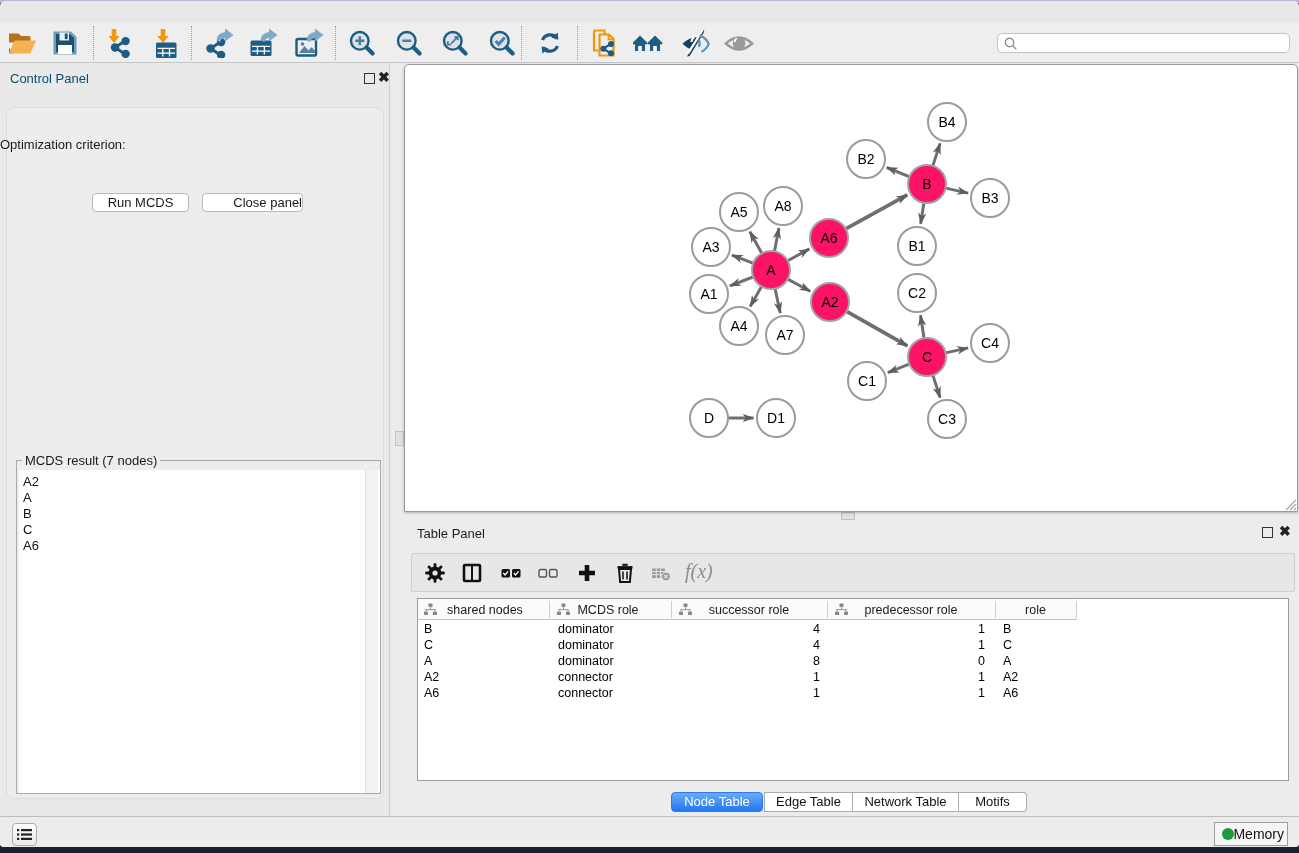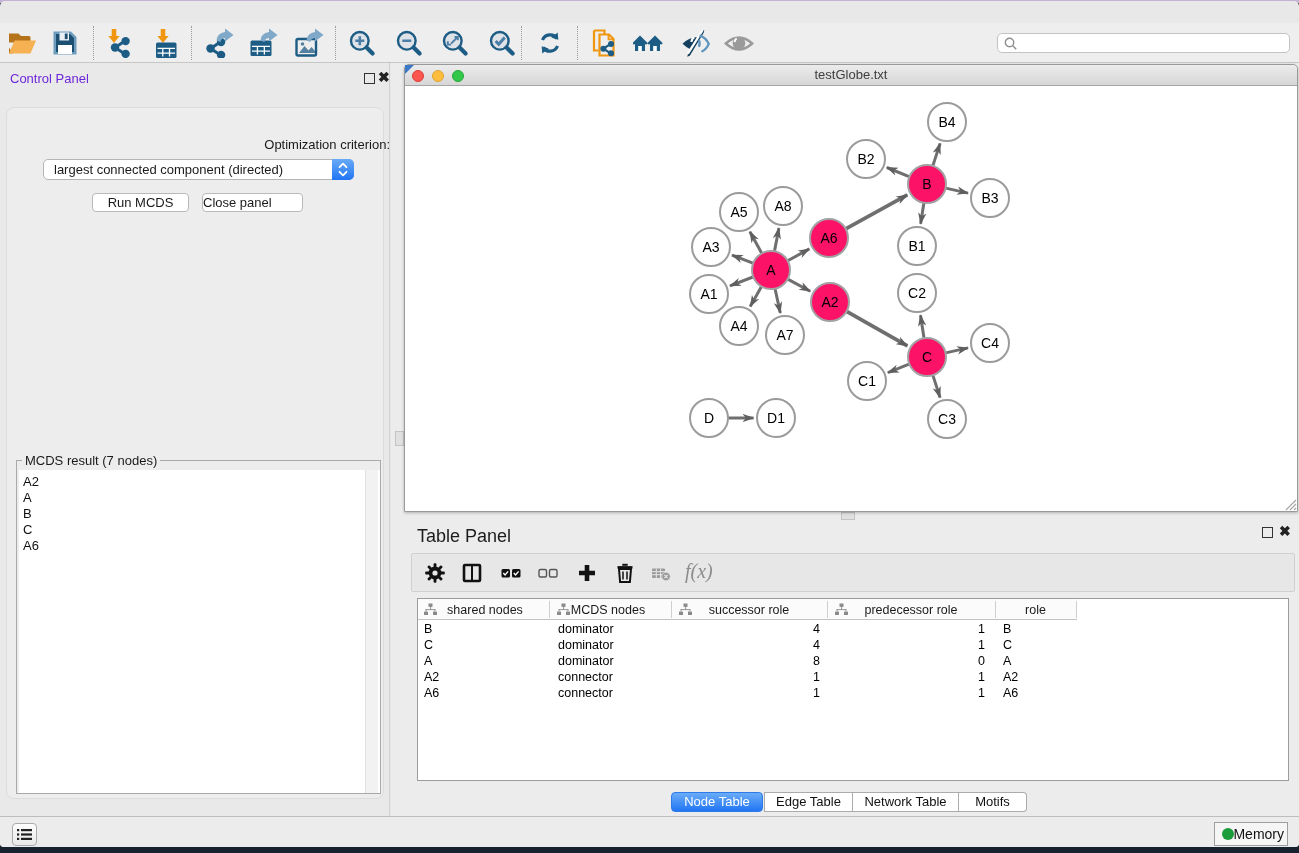--- a/index.html
+++ b/index.html
@@ -12,21 +12,21 @@
 .t1{left:7px;background:#fc5650;border:0.5px solid #dd3d38}
 .t2{left:27px;background:#fdbd3e;border:0.5px solid #e0a431}
 .t3{left:47px;background:#34c84a;border:0.5px solid #24a939}
 #titlebar .ttext{position:absolute;top:0;left:0;width:100%;text-align:center;font-size:13px;line-height:20px;color:#3e3e3e}
 #toolbar{position:absolute;left:0;top:22px;width:100%;height:40px;background:#eeeeee;border-bottom:1px solid #c6c6c6}
 .tbi{position:absolute;top:5px}
 .tsep{position:absolute;top:3px;height:34px;width:0;border-left:1px dotted #9a9a9a}
 #search{position:absolute;left:997px;top:10px;width:293px;height:20px;background:#fff;border:1px solid #c3c3c3;border-radius:5px}
 #body{position:absolute;left:0;top:62px;width:1299px;height:754px}
 #cpanel{position:absolute;left:0;top:0;width:390px;height:753px;background:#e9e9e9;border-right:1px solid #d0d0d0}
-#cpanel .ptitle{position:absolute;left:10px;top:8px;font-size:13px;color:#6d28d9}
+#cpanel .ptitle{position:absolute;left:10px;top:8px;font-size:13px;color:#0c4a6e}
 #mdi{position:absolute;left:391px;top:0;width:908px;height:754px;background:#ececec}
 #netwin{position:absolute;left:13px;top:1px;width:894px;height:448px;background:#fff;border:1px solid #999;border-radius:5px 5px 1px 1px;box-shadow:0 1px 3px rgba(0,0,0,.25)}
 #nettb{position:absolute;left:0;top:0;width:100%;height:21px;background:linear-gradient(#ececec,#d6d6d6);border-bottom:1px solid #a6a6a6;border-radius:5px 5px 0 0}
 #netcontent{position:absolute;left:0;top:22px;width:894px;height:424px;overflow:hidden}
 #statusbar{position:absolute;left:0;top:815px;width:1299px;height:31px;background:#ececec;border-top:1px solid #bdbdbd}
 .wicon{position:absolute;font-size:12px;color:#333}
 .tabseg{display:inline-block;background:#fff;border:1px solid #ababab;border-left:none;font-size:13px;color:#111;text-align:center;line-height:17px;height:19px;vertical-align:top}
 .tabsel{background:linear-gradient(#6aacf8,#2276f4);color:#fff;border:1px solid #2e7ae8;border-radius:4px}
 </style></head>
 <body>
@@ -188,53 +188,36 @@
             <line x1="9.8" y1="9.8" x2="13.2" y2="13.2" stroke="#8e8e8e" stroke-width="1.4"></line>
           </svg>
         </div>
   </div>
   <div id="body">
     <div id="cpanel">
       <div class="ptitle">Control Panel</div>
       <div class="wicon" style="left:364px;top:10px;width:11px;height:11px;border:1.5px solid #333"></div>
       <div class="wicon" style="left:378px;top:6px;font-size:14px;font-weight:bold;color:#222">✖</div>
       <div style="position:absolute;left:6px;top:44px;width:378px;height:692px;background:#ededed;border:1px solid #dcdcdc;border-radius:8px"></div>
-      <div style="position:absolute;left:0;top:74px;width:390px;text-align:right;font-size:13px;color:#1a1a1a">Optimization criterion:</div>
-      <div style="position:absolute;left:43px;top:96px;width:311px;height:21px;background:#fff;border:1px solid #b5b5b5;border-radius:5px;font-size:13px;line-height:19px;color:#1a1a1a;padding-left:10px">largest connected component (directed)
-        <div style="position:absolute;right:-1px;top:-1px;width:22px;height:21px;background:linear-gradient(#68aaf7,#2176f5);border-radius:0 5px 5px 0">
-          <svg width="22" height="21" viewBox="0 0 22 21">
-                <path d="M7.5 8.2 L11 4.6 L14.5 8.2" stroke="#fff" stroke-width="1.8" fill="none" stroke-linecap="round" stroke-linejoin="round"></path>
-                <path d="M7.5 12.8 L11 16.4 L14.5 12.8" stroke="#fff" stroke-width="1.8" fill="none" stroke-linecap="round" stroke-linejoin="round"></path>
-              </svg>
-        </div>
-      </div>
+      <div style="position:absolute;left:0;top:74px;width:390px;text-align:left;font-size:13px;color:#1a1a1a">Optimization criterion:</div>
       <div style="position:absolute;left:92px;top:130px;width:97px;height:19px;background:#fff;border:1px solid #b9b9b9;border-radius:4px;font-size:13px;line-height:17px;text-align:center;color:#1a1a1a">Run MCDS</div>
-      <div style="position:absolute;left:202px;top:130px;width:101px;height:19px;background:#fff;border:1px solid #b9b9b9;border-radius:4px;font-size:13px;line-height:17px;text-align:left;color:#1a1a1a">Close panel</div>
+      <div style="position:absolute;left:202px;top:130px;width:101px;height:19px;background:#fff;border:1px solid #b9b9b9;border-radius:4px;font-size:13px;line-height:17px;text-align:right;color:#1a1a1a">Close panel</div>
       <div style="position:absolute;left:16px;top:397px;width:365px;height:334px;border:1px solid #a9a9a9">
         <div style="position:absolute;left:5px;top:-8px;background:#ededed;padding:0 3px;font-size:13px;color:#1a1a1a">MCDS result (7 nodes)</div>
         <div style="position:absolute;left:2px;top:9px;width:361px;height:323px;background:#fff;font-size:13px;color:#111">
           <div style="padding:4px 0 0 4px;line-height:16px">A2<br>A<br>B<br>C<br>A6</div>
           <div style="position:absolute;right:2px;top:0;width:13px;height:100%;background:#f2f2f2;border-left:1px solid #e0e0e0"></div>
         </div>
       </div>
     </div>
     <div id="mdi">
       <div style="position:absolute;left:4px;top:368px;width:9px;height:15px;background:#e0e0e0;border:1px solid #c4c4c4"></div>
       <div style="position:absolute;left:450px;top:449px;width:14px;height:8px;background:#e0e0e0;border:1px solid #c4c4c4"></div>
 
       <div id="netwin">
-        <div id="nettb">
-              <svg style="position:absolute;left:0;top:0" width="9" height="9" viewBox="0 0 9 9">
-                <path d="M0 0 h9 L0 9 z" fill="#3c78c8"></path>
-              </svg>
-          <div class="tl t1" style="left:7px"></div>
-              <div class="tl t2" style="left:27px"></div>
-              <div class="tl t3" style="left:47px"></div>
-          <div class="ttext" style="position:absolute;width:100%;text-align:center;font-size:13px;line-height:20px;color:#3e3e3e">testGlobe.txt</div>
-        </div>
         <div id="netcontent">
           <svg width="894" height="424" viewBox="0 0 894 424" font-family="Liberation Sans,sans-serif">
             <defs>
                   <marker id="arw" markerWidth="12" markerHeight="10" refX="11" refY="5" orient="auto" markerUnits="userSpaceOnUse">
                     <path d="M0,0.8 L12,5 L0,9.2 L3.4,5 z" fill="#5f5f5f"></path>
                   </marker>
                 </defs>
 <line x1="357.3" y1="167.2" x2="344.9" y2="144.7" stroke="#6f6f6f" stroke-width="3.0" marker-end="url(#arw)"></line>
 <line x1="369.3" y1="165.3" x2="373.9" y2="141.1" stroke="#6f6f6f" stroke-width="3.0" marker-end="url(#arw)"></line>
 <line x1="349.2" y1="176.6" x2="327.0" y2="168.1" stroke="#6f6f6f" stroke-width="3.0" marker-end="url(#arw)"></line>
@@ -300,21 +283,21 @@
           </svg>
         </div>
         <svg style="position:absolute;right:0px;bottom:0px" width="14" height="14" viewBox="0 0 14 14">
               <g stroke="#a8a8a8" stroke-width="1.2">
                 <line x1="3" y1="13" x2="13" y2="3"></line>
                 <line x1="7" y1="13" x2="13" y2="7"></line>
                 <line x1="11" y1="13" x2="13" y2="11"></line>
               </g>
             </svg>
       </div>
-      <div class="wicon" style="left:26px;top:463px;font-size:18px;color:#1c1c1c">Table Panel</div>
+      <div class="wicon" style="left:26px;top:463px;font-size:13px;color:#1c1c1c">Table Panel</div>
       <div class="wicon" style="left:871px;top:464px;width:11px;height:11px;border:1.5px solid #333"></div>
       <div class="wicon" style="left:888px;top:460px;font-size:14px;font-weight:bold;color:#222">✖</div>
       <div style="position:absolute;left:20px;top:490px;width:884px;height:39px;background:#e7e7e7;border:1px solid #d0d0d0;border-radius:2px">
         <svg style="position:absolute;left:12px;top:8px" width="22" height="22" viewBox="0 0 22 22">
               <g fill="#111">
                 <rect x="9.6" y="1.2" width="2.8" height="4.5" transform="rotate(0.0 11 11)" rx="1"></rect>
                 <rect x="9.6" y="1.2" width="2.8" height="4.5" transform="rotate(45.0 11 11)" rx="1"></rect>
                 <rect x="9.6" y="1.2" width="2.8" height="4.5" transform="rotate(90.0 11 11)" rx="1"></rect>
                 <rect x="9.6" y="1.2" width="2.8" height="4.5" transform="rotate(135.0 11 11)" rx="1"></rect>
                 <rect x="9.6" y="1.2" width="2.8" height="4.5" transform="rotate(180.0 11 11)" rx="1"></rect>
@@ -362,21 +345,21 @@
         <div style="position:absolute;left:273px;top:6px;font-family:'Liberation Serif',serif;font-style:italic;font-size:20px;color:#8d8d8d">f(x)</div>
       </div>
       <div style="position:absolute;left:26px;top:535px;width:872px;height:183px;background:#fff;border:1px solid #9c9c9c">
         <div style="position:absolute;left:0;top:0;width:659px;height:21px;background:#fbfbfb;border-bottom:1px solid #c2c2c2"></div>
         <div class="colsep" style="left:131px"></div>
             <div class="colsep" style="left:253px"></div>
             <div class="colsep" style="left:409px"></div>
             <div class="colsep" style="left:577px"></div>
             <div class="colsep" style="left:658px"></div>
         <div class="hlbl" style="left:28px;width:78px">shared nodes</div>
-        <div class="hlbl" style="left:150px;width:80px">MCDS nodes</div>
+        <div class="hlbl" style="left:150px;width:80px">MCDS role</div>
         <div class="hlbl" style="left:280px;width:102px">successor role</div>
         <div class="hlbl" style="left:433px;width:120px">predecessor role</div>
         <div class="hlbl" style="left:577px;width:81px">role</div>
         <svg class="hico" style="left:6px" width="13" height="13" viewBox="0 0 13 13">
               <g fill="#8a8a8a">
                 <rect x="4.5" y="0.5" width="4" height="3.4"></rect>
                 <rect x="0" y="8.6" width="4" height="3.4"></rect>
                 <rect x="9" y="8.6" width="4" height="3.4"></rect>
                 <path d="M6.2 3.9h0.9v2.6H6.2z"></path>
                 <path d="M1.6 6.2h9.8v0.9H1.6z"></path>

